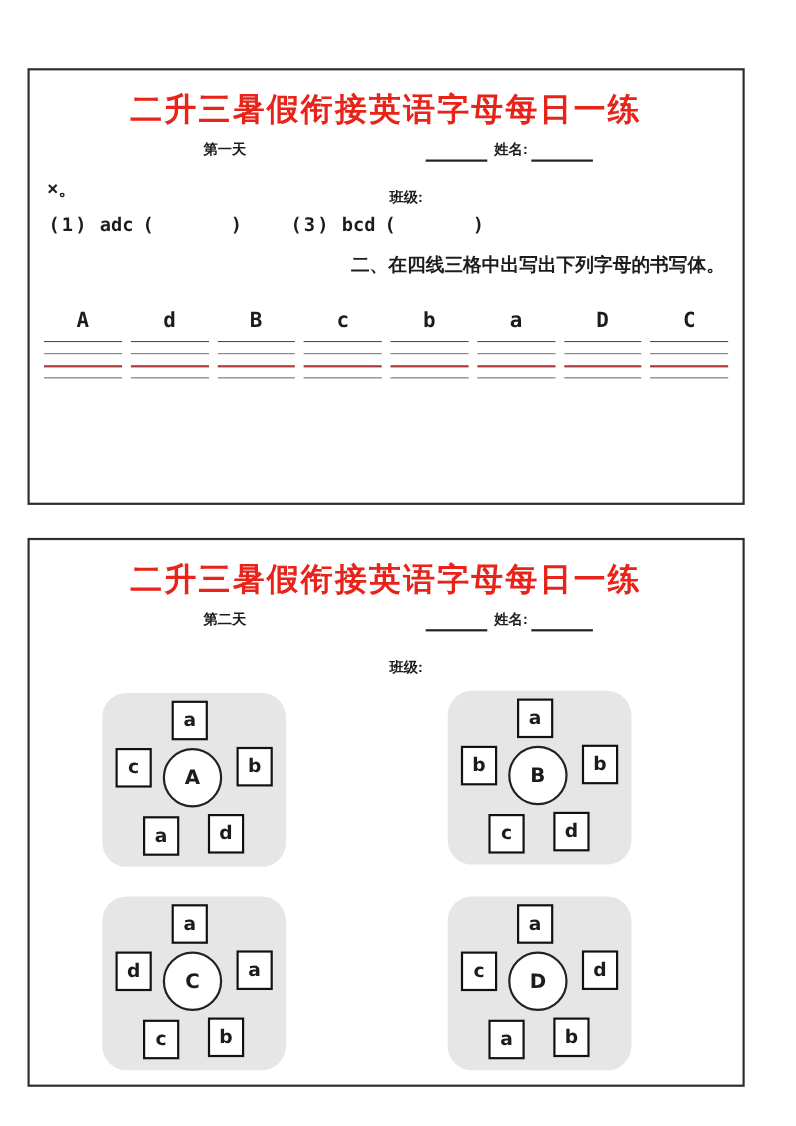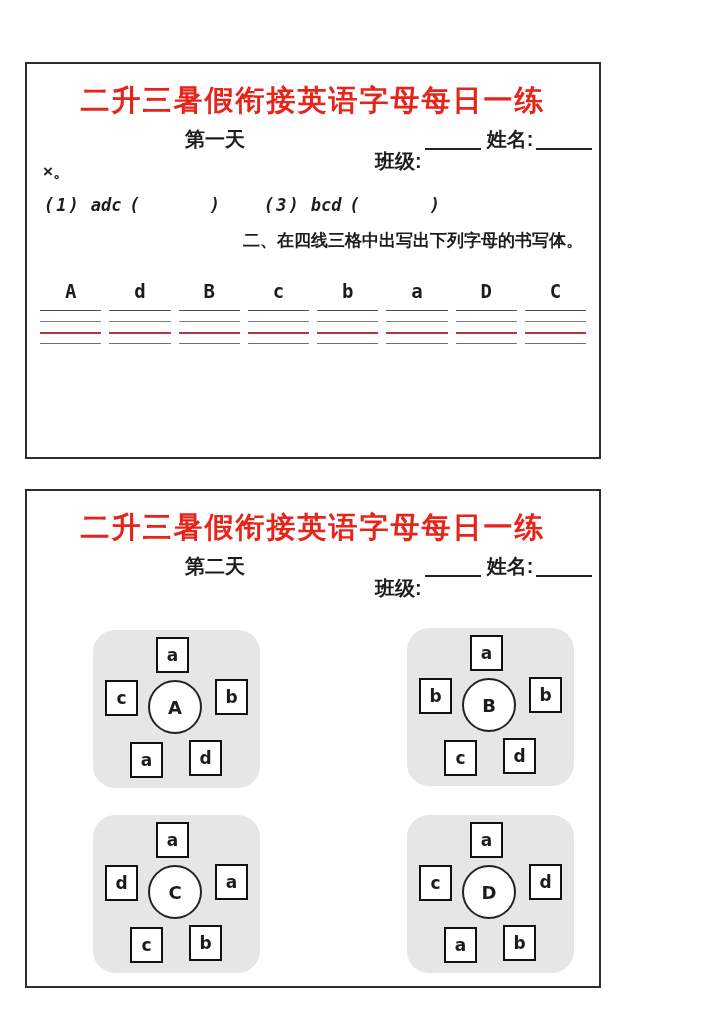--- a/index.html
+++ b/index.html
@@ -5,57 +5,57 @@
   * { box-sizing: border-box; }
   html,body { margin:0; padding:0; }
   body {
     width:724px; height:1024px;
     background:#ffffff;
     font-family:"Liberation Sans", sans-serif;
     position:relative;
     color:#1c1c1c;
   }
   .sheet {
-    position:absolute; left:25px; width:576px;
+    position:absolute; left:25px; width:652px;
     border:2px solid #2e2e2e; background:#fff;
     overflow:hidden;
   }
   #box1 { top:62px;  height:397px; }
   #box2 { top:489px; height:499px; }
 
   .title {
     margin:20px 8px 0; text-align:center;
     color:#e8231a; font-size:29px; font-weight:bold;
     letter-spacing:2px; line-height:1.15;
   }
   .head-line {
-    display:flex; align-items:center;
+    display:flex; align-items:flex-start;
     margin-top:10px; height:25px;
-    font-size:20px; font-weight:bold;
+    font-size:13px; font-weight:bold;
   }
   .day       { margin-left:158px; }
   .class-lbl { margin-left:130px;margin-top:44px; }
   .name-lbl  { margin-left:6px; }
   .blank {
     display:inline-block; width:56px; height:20px;
     border-bottom:2px solid #222; margin-left:3px;
   }
 
   .qtext {
     margin:7px 16px 0; font-size:17px; font-weight:bold;
     line-height:1.55; white-space:nowrap;
   }
   .check { font-size:19px; font-weight:900; }
 
   .items {
     display:grid; grid-template-columns:220px 212px auto;
     padding-left:17px; margin-top:9px; row-gap:10px;
     font-size:17px; font-weight:bold;
   }
-  .item  { font-family:"DejaVu Sans Mono", monospace; white-space:nowrap;font-style:italic; }
+  .item  { font-family:"DejaVu Sans Mono", monospace; white-space:nowrap; }
   .inum  { letter-spacing:2px; }
   .ilet  { margin-left:10px; }
   .ans   { margin-left:8px; }
   .ans .gap { display:inline-block; width:70px; }
 
   .q2 { margin-top:13px;text-align:right; }
 
   .writing-grid {
     display:grid; grid-template-columns:repeat(8,1fr);
     column-gap:8px; margin:26px 13px 0;

